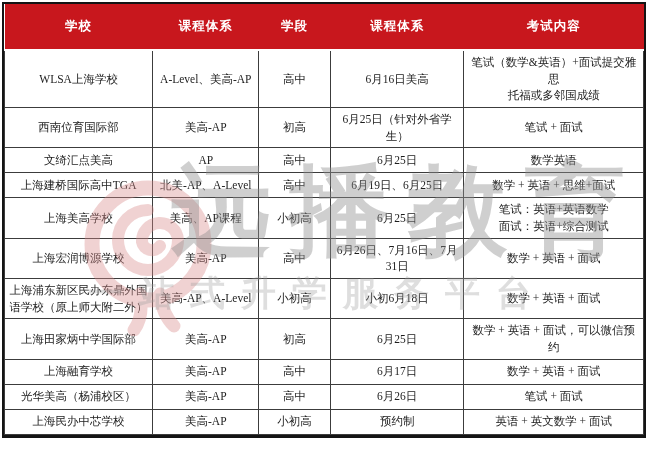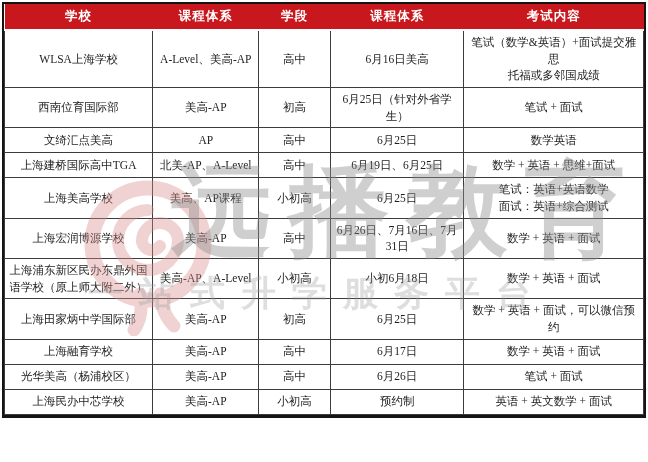--- a/index.html
+++ b/index.html
@@ -34,21 +34,21 @@
   col.c2 { width: 16.6%; }
   col.c3 { width: 11.2%; }
   col.c4 { width: 20.9%; }
   col.c5 { width: 28.1%; }
   thead th {
     background: var(--header-bg, #c8171d);
     color: var(--header-text, #ffffff);
     font-size: 12.5px;
     font-weight: bold;
     height: 23px;
-    padding: 1px 2px;
+    padding: 11px 2px;
     border: none;
     border-bottom: 2px solid #ffffff;
     letter-spacing: 1px;
   }
   tbody td {
     border: 1px solid #3c3c3c;
     text-align: center;
     vertical-align: middle;
     font-size: 11.5px;
     color: #1c1c1c;

